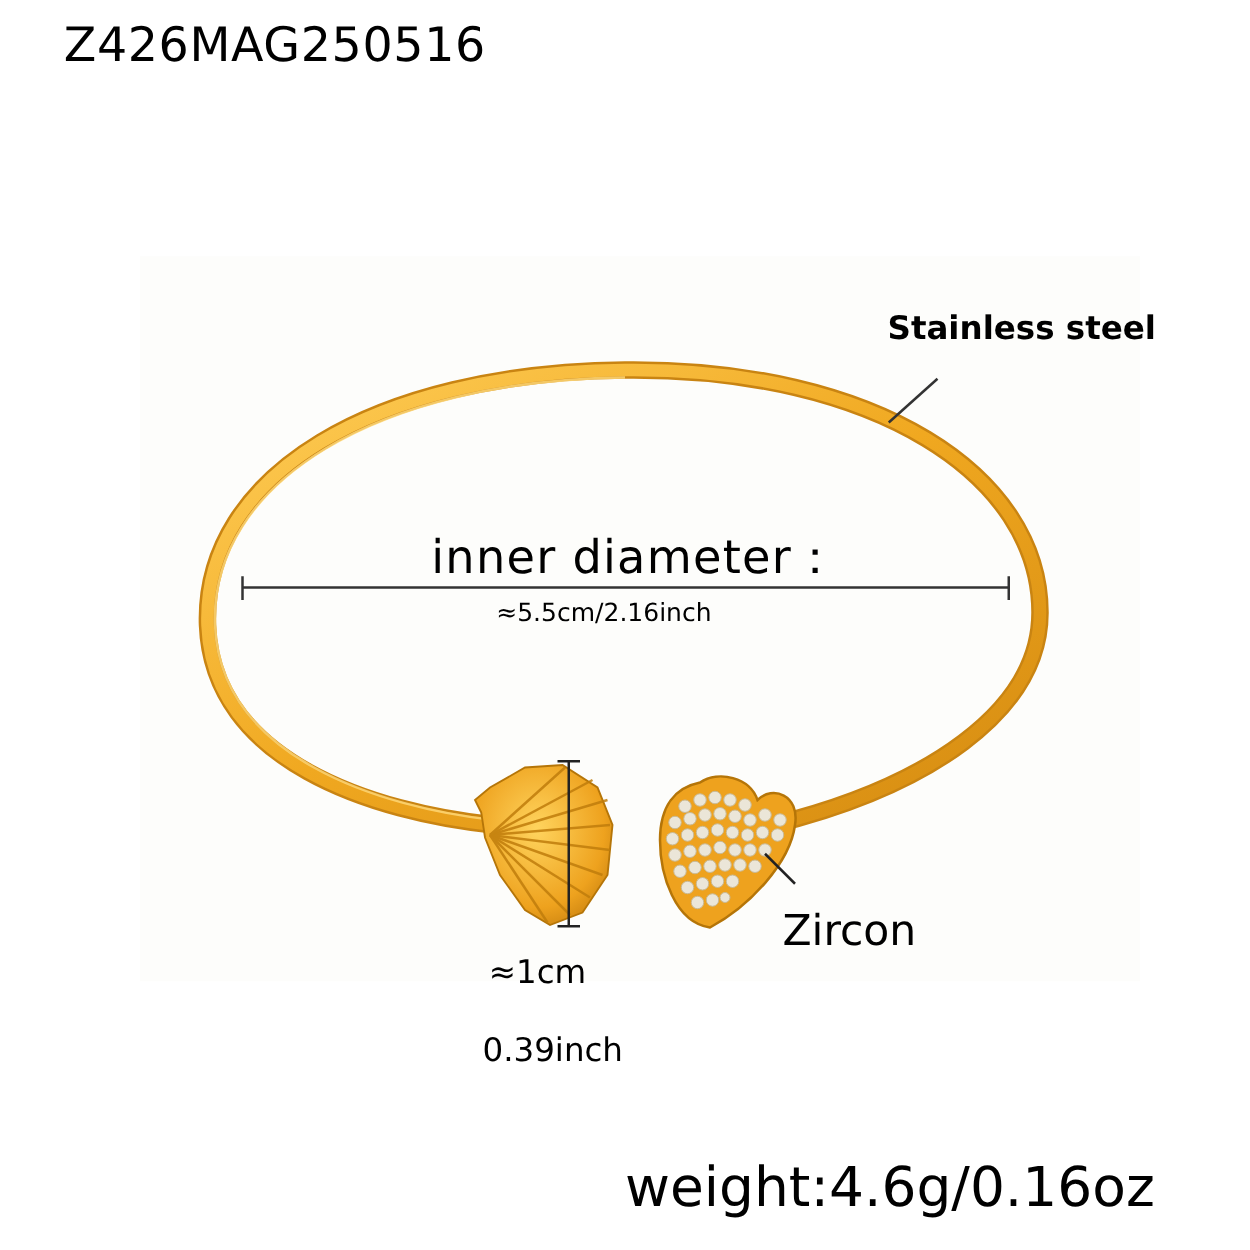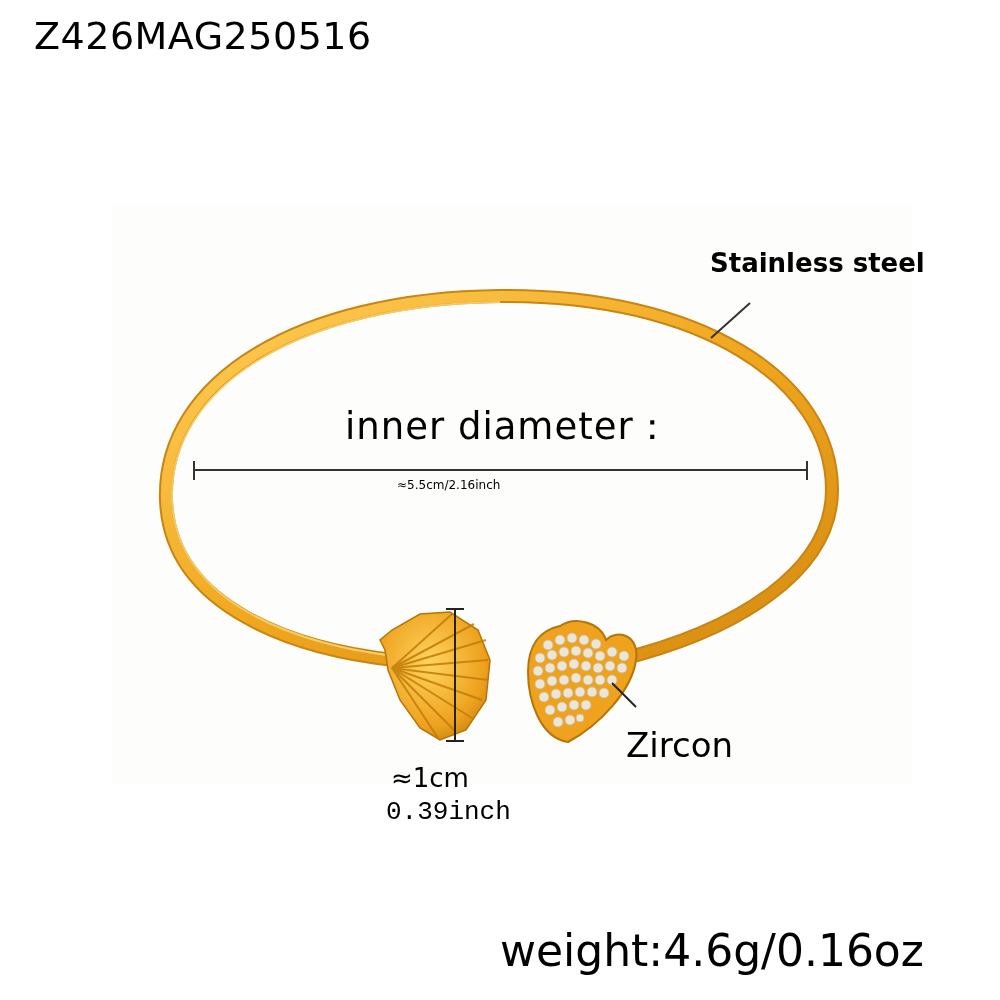--- a/index.html
+++ b/index.html
@@ -1,26 +1,26 @@
 <!DOCTYPE html>
 <html><head>
 <meta charset="utf-8">
 <style>
   html, body { margin:0; padding:0; background:#ffffff; }
   body { width:1000px; height:1000px; position:relative; overflow:hidden; font-family:"DejaVu Sans", sans-serif; color:#000; }
   .abs { position:absolute; }
-  .sku { left:34px; top:14px; font-size:38px; letter-spacing:0.5px; white-space:nowrap; }
+  .sku { left:51px; top:14px; font-size:38px; letter-spacing:0.5px; white-space:nowrap; }
   .bgpanel { left:112px; top:205px; width:800px; height:580px; background:#fdfdfb; }
   svg.art { position:absolute; left:0; top:0; }
   .label-ss { left:710px; top:248px; font-size:26px; white-space:nowrap;font-weight:bold; }
-  .label-id { left:345px; top:402px; font-size:37px; letter-spacing:1px; white-space:nowrap;text-align:right; }
-  .label-idv { left:397px; top:478px; font-size:12px; white-space:nowrap; }
+  .label-id { left:345px; top:421px; font-size:37px; letter-spacing:1px; white-space:nowrap;text-align:right; }
+  .label-idv { left:397px; top:478px; font-size:20px; white-space:nowrap; }
   .label-zr { left:626px; top:725px; font-size:34px; white-space:nowrap; }
   .label-h1 { left:391px; top:763px; font-size:26px; white-space:nowrap; }
-  .label-h2 { left:386px; top:797px; font-size:26px; white-space:nowrap;font-family:Liberation Mono, monospace; }
+  .label-h2 { left:386px; top:826px; font-size:26px; white-space:nowrap; }
   .weight { left:500px; top:925px; font-size:44px; white-space:nowrap; }
 </style>
 </head>
 <body>
 
 <div class="abs sku">Z426MAG250516</div>
 
 <div class="abs bgpanel"></div>
 
 <svg class="art" width="1000" height="1000" viewBox="0 0 1000 1000">

